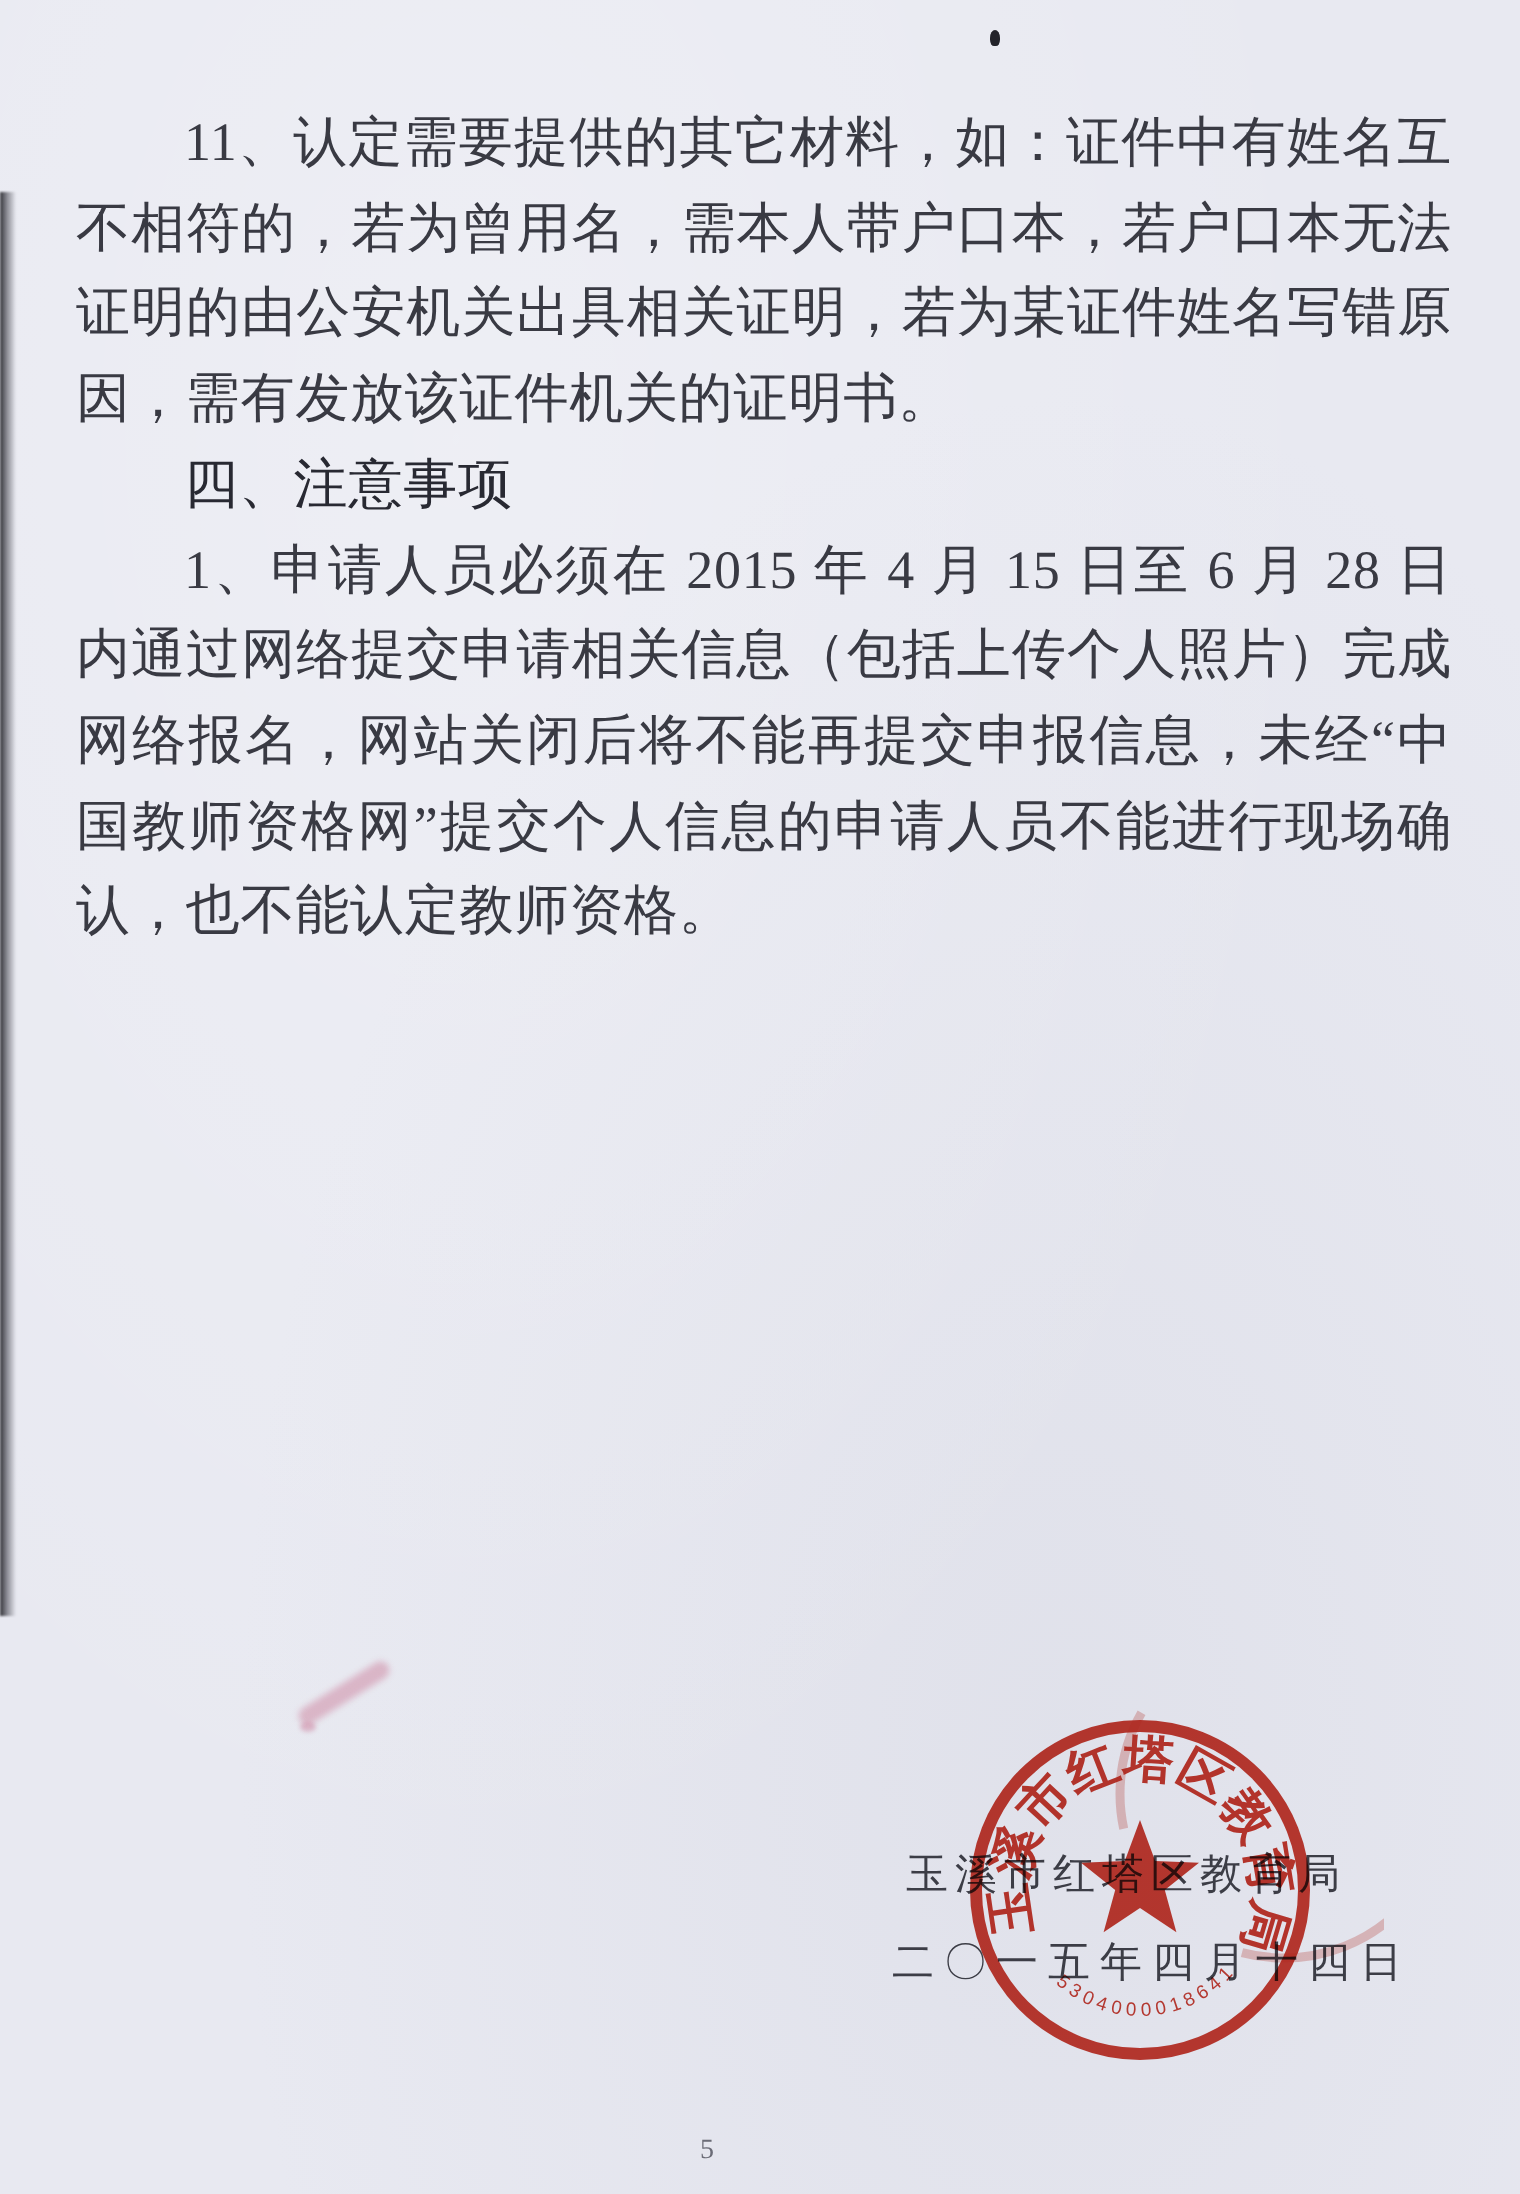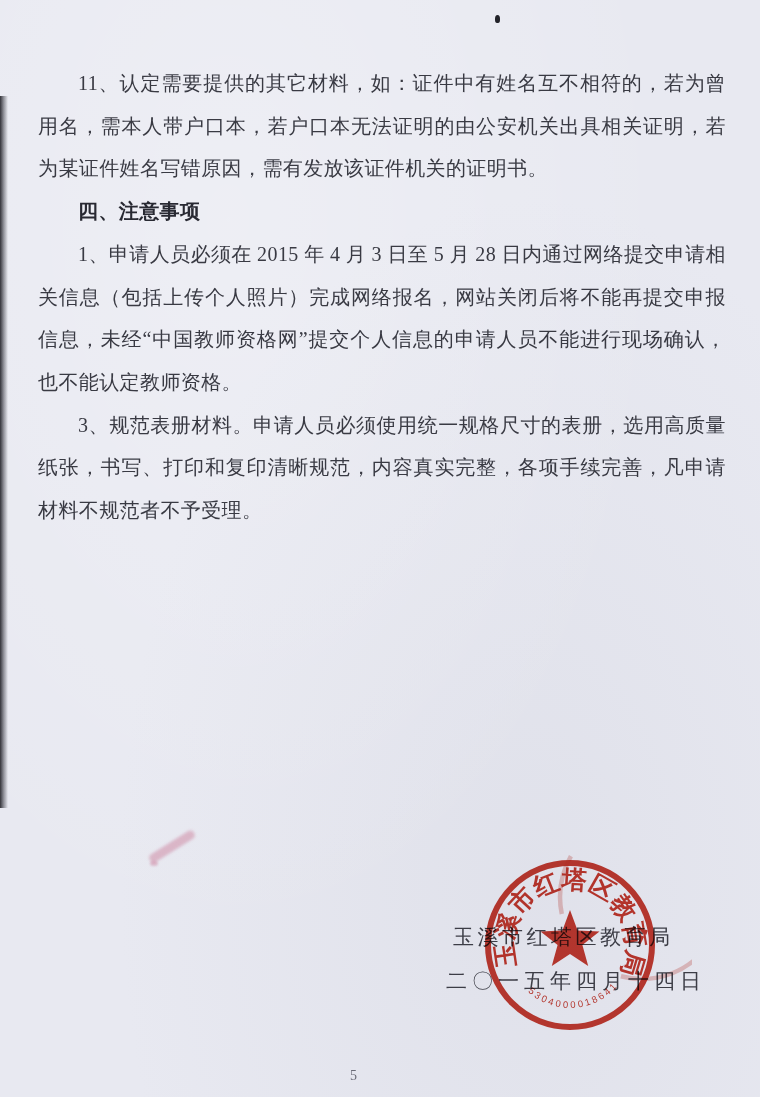--- a/index.html
+++ b/index.html
@@ -35,29 +35,29 @@
     filter: blur(1.6px);
   }
   .red-smudge-dot {
     position: absolute; left: 150px; top: 861px; width: 8px; height: 5px;
     background: rgba(186, 62, 104, 0.28);
     border-radius: 50%;
     filter: blur(1px);
   }
 
   .doc-text {
-    position: absolute; left: 38px; top: 62px; width: 688px;
-    font-size: 20px; line-height: 42.7px;
+    position: absolute; left: 38px; top: 50px; width: 688px;
+    font-size: 27px; line-height: 42.7px;
     color: #393a43;
     text-align: justify;
     text-justify: inter-character;
     letter-spacing: 0.4px;
   }
   .doc-text p { margin: 0; text-indent: 2em; }
-  .bold { font-weight: bold; color: #282932; }
+  .bold { font-weight: normal; color: #282932; }
 
   .signature { position: absolute; color: #3c3d46; }
   .sig-org  { left: 453px; top: 923px; font-size: 21px; letter-spacing: 3.5px; }
   .sig-date { left: 446px; top: 967px; font-size: 21px; letter-spacing: 5px; }
 
   .page-number {
     position: absolute; left: 350px; top: 1068px;
     font-size: 14px; color: #6a6b76; letter-spacing: 1px;
   }
 
@@ -73,22 +73,21 @@
 <div class="page">
 
   <div class="left-edge-shadow"></div>
   <div class="speck"></div>
   <div class="red-smudge"></div>
   <div class="red-smudge-dot"></div>
 
   <div class="doc-text">
     <p><span>11、认定需要提供的其它材料，如：证件中有姓名互不相符的，若为曾用名，需本人带户口本，若户口本无法证明的由公安机关出具相关证明，若为某证件姓名写错原因，需有发放该证件机关的证明书。</span></p>
     <p><span class="bold">四、注意事项</span></p>
-    <p><span>1、申请人员必须在 2015 年 4 月 3 日至 5 月 28 日内通过网络提交申请相关信息（包括上传个人照片）完成网络报名，网站关闭后将不能再提交申报信息，未经“中国教师资格网”提交个人信息的申请人员不能进行现场确认，也不能认定教师资格。</span></p>
-    <p><span>3、规范表册材料。申请人员必须使用统一规格尺寸的表册，选用高质量纸张，书写、打印和复印清晰规范，内容真实完整，各项手续完善，凡申请材料不规范者不予受理。</span></p>
+    <p><span>1、申请人员必须在 2015 年 4 月 15 日至 6 月 28 日内通过网络提交申请相关信息（包括上传个人照片）完成网络报名，网站关闭后将不能再提交申报信息，未经“中国教师资格网”提交个人信息的申请人员不能进行现场确认，也不能认定教师资格。</span></p>
   </div>
 
   <div class="signature sig-org">玉溪市红塔区教育局</div>
   <div class="signature sig-date">二〇一五年四月十四日</div>
 
   <div class="page-number">5</div>
 
   <div class="seal">
     <svg viewBox="-122 -122 244 244" xmlns="http://www.w3.org/2000/svg">
 

